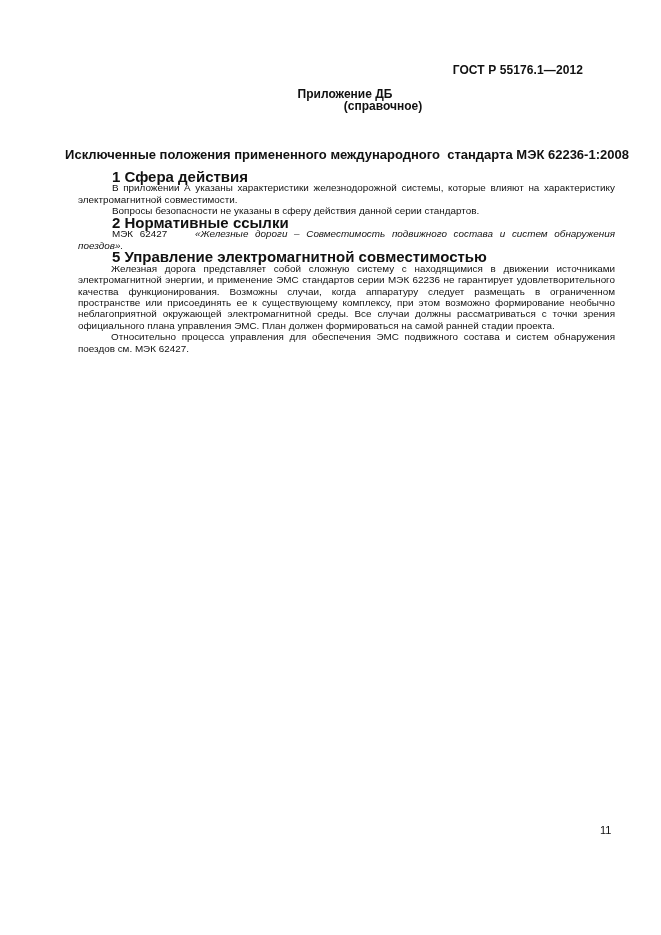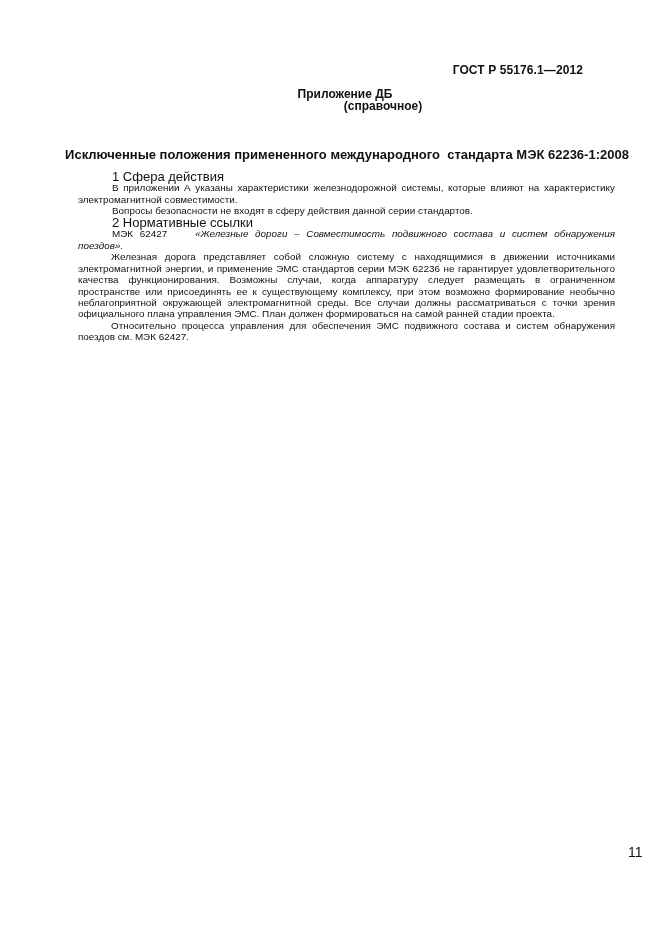--- a/index.html
+++ b/index.html
@@ -8,42 +8,43 @@
   .abs { position: absolute; padding-left: 32px; }
   .doc-code { right: 78px; top: 63px; font-weight: bold; font-size: 12px; letter-spacing: 0.1px; }
   .appendix { left: 0; width: 626px; text-align: center; font-weight: bold; font-size: 12px; }
   .appendix.t1 { top: 87px; }
   .appendix.t2 { top: 99px; margin-left: 38px; }
   .title { left: 0; width: 630px; text-align: center; top: 147px; font-weight: bold; font-size: 13px; white-space: pre; }
   .body { left: 46px; width: 537px; top: 171px; font-size: 9.9px; line-height: 11.45px; }
   .body p { margin: 0; text-align: justify; }
   .ind { text-indent: 34px; }
   .ind2 { text-indent: 33px; }
-  .h { font-weight: normal; font-size: 13px; }
+  .h { font-weight: bold; font-size: 15px; }
   .it { font-style: italic; margin-left: 21px; }
-  .page-num { left: 568px; top: 844px; font-size: 14px; margin-left: 28px; }
+  .page-num { left: 568px; top: 824px; font-size: 11px; }
 </style>
 </head>
 <body>
 
 <div class="abs doc-code">ГОСТ Р 55176.1—2012</div>
 
 <div class="abs appendix t1">Приложение ДБ</div>
 <div class="abs appendix t2">(справочное)</div>
 
 <div class="abs title">Исключенные положения примененного международного  стандарта МЭК 62236-1:2008</div>
 
 <div class="abs body">
   <p class="ind h">1 Сфера действия</p>
   <p class="ind">В приложении А указаны характеристики железнодорожной системы, которые влияют на характеристику электромагнитной совместимости.</p>
-  <p class="ind">Вопросы безопасности не входят в сферу действия данной серии стандартов.</p>
+  <p class="ind">Вопросы безопасности не указаны в сферу действия данной серии стандартов.</p>
 
   <p class="ind h">2 Нормативные ссылки</p>
   <p class="ind">
     <span>МЭК 62427</span>
     <span class="it">«Железные дороги – Совместимость подвижного состава и систем обнаружения поездов».</span>
   </p>
 
+  <p class="ind h">5 Управление электромагнитной совместимостью</p>
   <p class="ind2" style="text-indent:33px;">Железная дорога представляет собой сложную систему с находящимися в движении источниками электромагнитной энергии, и применение ЭМС стандартов серии МЭК 62236 не гарантирует удовлетворительного качества функционирования. Возможны случаи, когда аппаратуру следует размещать в ограниченном пространстве или присоединять ее к существующему комплексу, при этом возможно формирование необычно неблагоприятной окружающей электромагнитной среды. Все случаи должны рассматриваться с точки зрения официального плана управления ЭМС. План должен формироваться на  самой ранней стадии проекта.</p>
   <p class="ind2">Относительно процесса управления для обеспечения ЭМС подвижного состава и систем обнаружения поездов см. МЭК 62427.</p>
 </div>
 
 <div class="abs page-num">11</div>
 
 </body></html>

